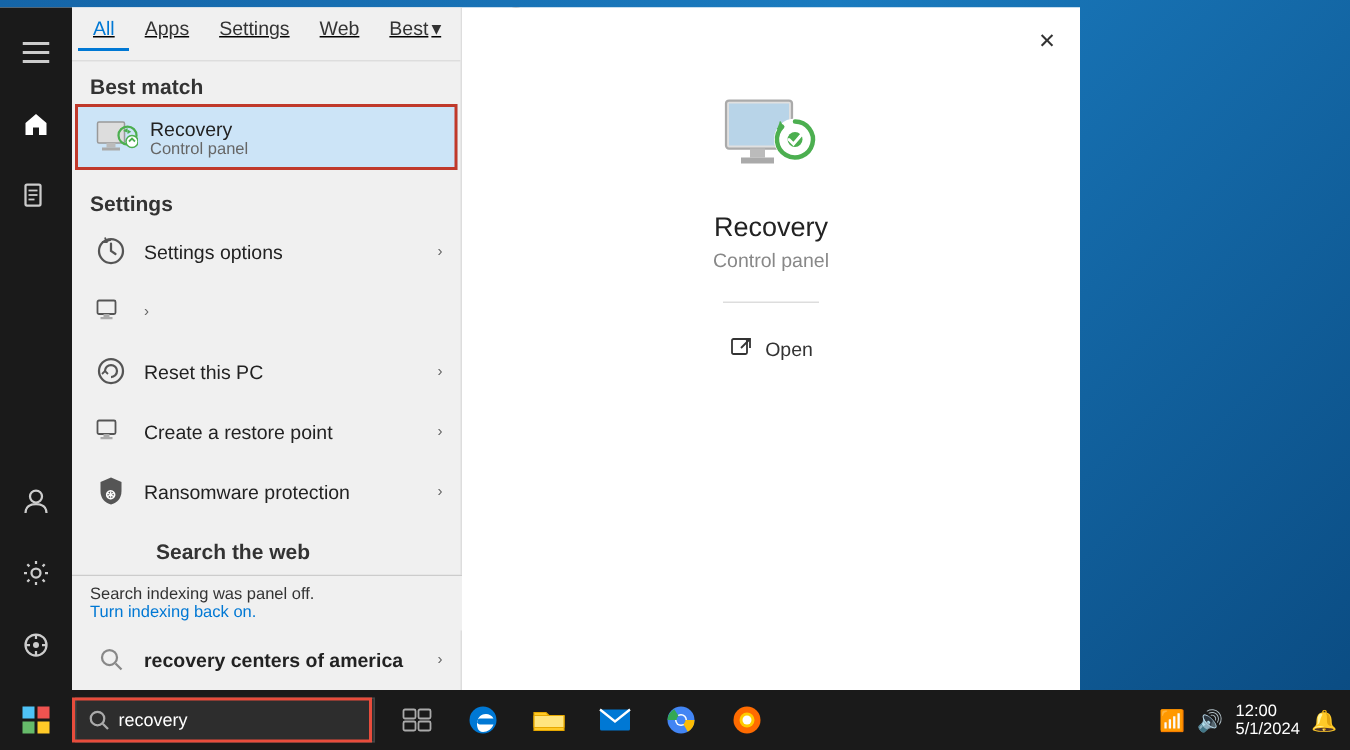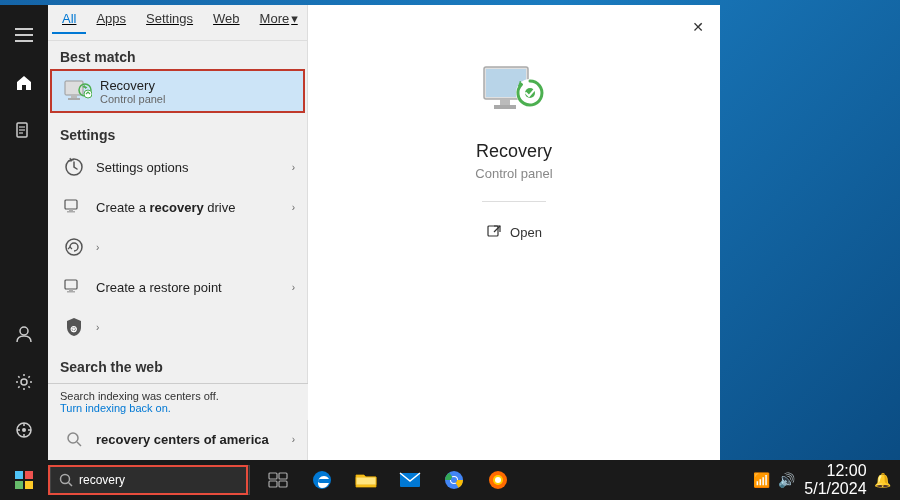--- a/index.html
+++ b/index.html
@@ -104,22 +104,22 @@
     .taskbar-right {
       margin-left: auto;
       display: flex;
       align-items: center;
       gap: 8px;
       padding-right: 8px;
     }
 
     .taskbar-time {
       color: white;
-      font-size: 16px;
-      text-align: right;
+      font-size: 11px;
+      text-align: left;
     }
 
     
     .start-menu {
       position: absolute;
       bottom: 40px;
       left: 0;
       width: 720px;
       height: 455px;
       background: white;
@@ -430,21 +430,21 @@
     </div>
 
     <div class="search-panel">
 
       <div class="tabs">
         <div class="tab active">All</div>
         <div class="tab">Apps</div>
         <div class="tab">Settings</div>
         <div class="tab">Web</div>
         <div class="tab-more">
-          <span>More</span>
+          <span>Best</span>
           <span>▾</span>
         </div>
         <div class="tab-right">
           <span style="font-size:12px;">25</span>
           <span style="width:22px;height:22px;border-radius:50%;background:#555;display:inline-flex;align-items:center;justify-content:center;">
             <svg width="14" height="14" viewBox="0 0 14 14">
                 <circle cx="7" cy="5" r="3" fill="white"></circle>
                 <path d="M1 14c0-3 2.5-5 6-5s6 2 6 5" fill="white"></path>
               </svg>
           </span>
@@ -496,34 +496,34 @@
         </div>
 
         <div class="result-item">
           <div class="result-icon">
             <svg width="20" height="16" viewBox="0 0 20 16">
               <rect x="1" y="1" width="12" height="9" rx="1" fill="none" stroke="#555" stroke-width="1.2"></rect>
               <rect x="5" y="10" width="4" height="2" fill="#aaa"></rect>
               <rect x="3" y="12" width="8" height="1.5" fill="#aaa"></rect>
             </svg>
           </div>
-          <div class="result-text">
-            <span>Create a <span class="bold">recovery</span> drive</span>
-          </div>
           <div class="result-arrow">›</div>
         </div>
 
         <div class="result-item">
           <div class="result-icon">
             <svg width="20" height="20" viewBox="0 0 20 20">
               <circle cx="10" cy="10" r="8" fill="none" stroke="#555" stroke-width="1.5"></circle>
               <path d="M6 10a4 4 0 1 1 4 4" fill="none" stroke="#555" stroke-width="1.5"></path>
               <polyline points="4,12 6,10 8,12" fill="none" stroke="#555" stroke-width="1.2"></polyline>
             </svg>
           </div>
+          <div class="result-text">
+            <span>Reset this PC</span>
+          </div>
           <div class="result-arrow">›</div>
         </div>
 
         <div class="result-item">
           <div class="result-icon">
             <svg width="20" height="16" viewBox="0 0 20 16">
               <rect x="1" y="1" width="12" height="9" rx="1" fill="none" stroke="#555" stroke-width="1.2"></rect>
               <rect x="5" y="10" width="4" height="2" fill="#aaa"></rect>
               <rect x="3" y="12" width="8" height="1.5" fill="#aaa"></rect>
             </svg>
@@ -534,24 +534,27 @@
           <div class="result-arrow">›</div>
         </div>
 
         <div class="result-item">
           <div class="result-icon">
             <svg width="18" height="20" viewBox="0 0 18 20">
               <path d="M9 1L2 4v6c0 5 3 8 7 9 4-1 7-4 7-9V4z" fill="#555"></path>
               <text x="5" y="15" fill="white" font-size="9" font-weight="bold">⊛</text>
             </svg>
           </div>
+          <div class="result-text">
+            <span>Ransomware protection</span>
+          </div>
           <div class="result-arrow">›</div>
         </div>
 
-        <div class="section-label" style="margin-top:4px;">Search the web</div>
+        <div class="section-label" style="margin-top:4px;margin-left:44px;">Search the web</div>
 
         <div class="result-item">
           <div class="result-icon">
             <svg width="16" height="16" viewBox="0 0 16 16">
               <circle cx="7" cy="7" r="5" fill="none" stroke="#888" stroke-width="1.5"></circle>
               <line x1="11" y1="11" x2="15" y2="15" stroke="#888" stroke-width="1.5"></line>
             </svg>
           </div>
           <div class="result-text">
             <span class="bold">recovery</span><span style="color:#888;font-size:12px;"> - See more search results</span>
@@ -581,21 +584,21 @@
           </div>
           <div class="result-text">
             <span class="bold">recovery</span><span> key</span>
           </div>
 
         </div>
 
       </div>
 
       <div class="search-footer">
-        <div>Search indexing was centers off.</div>
+        <div>Search indexing was panel off.</div>
         <a style="color:#0078d4;cursor:pointer;text-decoration:none;">Turn indexing back on.</a>
       </div>
     </div>
 
     <div class="detail-panel">
       <div class="detail-close">✕</div>
 
       <div class="detail-content">
 
         <div class="detail-app-icon">

